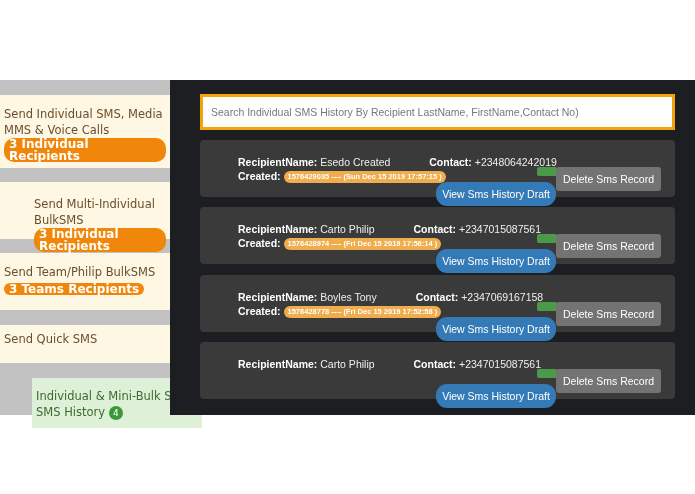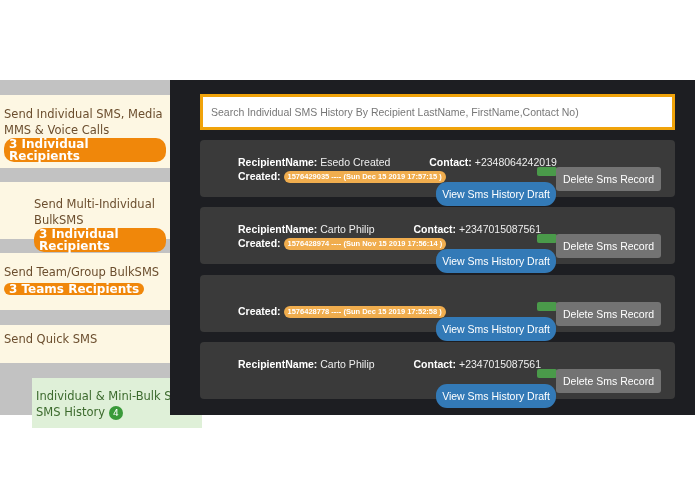--- a/index.html
+++ b/index.html
@@ -71,21 +71,21 @@
   <div class="sidebar">
     <div class="side-item" style="top:15px;height:73px;padding-top:11px;">
       <span>Send Individual SMS, Media MMS &amp; Voice Calls</span><br>
       <span class="pill">3 Individual Recipients</span>
     </div>
     <div class="side-item" style="top:102px;height:57px;padding-top:14px;padding-left:34px;">
       <span>Send Multi-Individual BulkSMS</span>
       <span class="pill">3 Individual Recipients</span>
     </div>
     <div class="side-item" style="top:173px;height:57px;padding-top:11px;">
-      <span>Send Team/Group BulkSMS</span><br>
+      <span>Send Team/Philip BulkSMS</span><br>
       <span class="pill">3 Teams Recipients</span>
     </div>
     <div class="side-item" style="top:245px;height:38px;">
       <span>Send Quick SMS</span>
     </div>
     <div class="side-item active" style="top:298px;height:50px;padding-top:10px;">
       <span>Individual &amp; Mini-Bulk Sent SMS History</span>
       <span class="count-badge">4</span>
     </div>
   </div>
@@ -113,31 +113,37 @@
 
     <div class="record" style="top:127px;">
       <div class="rec-line1">
         <span class="lbl">RecipientName:</span>
         <span>Carto Philip</span><span class="gap"></span>
         <span class="lbl">Contact:</span>
         <span>+2347015087561</span>
       </div>
       <div class="rec-line2">
         <span class="lbl">Created:</span>
-        <span class="ts">1576428974 ---- (Sun Nov 15 2019 17:56:14 )</span>
+        <span class="ts">1576428974 ---- (Fri Dec 15 2019 17:56:14 )</span>
       </div>
       <div class="green-dot"></div>
       <button class="btn-delete">Delete Sms Record</button>
       <button class="btn-view">View Sms History Draft</button>
     </div>
 
     <div class="record" style="top:195px;">
+      <div class="rec-line1">
+        <span class="lbl">RecipientName:</span>
+        <span>Boyles Tony</span><span class="gap"></span>
+        <span class="lbl">Contact:</span>
+        <span>+2347069167158</span>
+      </div>
       <div class="rec-line2">
         <span class="lbl">Created:</span>
-        <span class="ts">1576428778 ---- (Sun Dec 15 2019 17:52:58 )</span>
+        <span class="ts">1576428778 ---- (Fri Dec 15 2019 17:52:58 )</span>
       </div>
       <div class="green-dot"></div>
       <button class="btn-delete">Delete Sms Record</button>
       <button class="btn-view">View Sms History Draft</button>
     </div>
 
     <div class="record" style="top:262px;">
       <div class="rec-line1">
         <span class="lbl">RecipientName:</span>
         <span>Carto Philip</span><span class="gap"></span>

